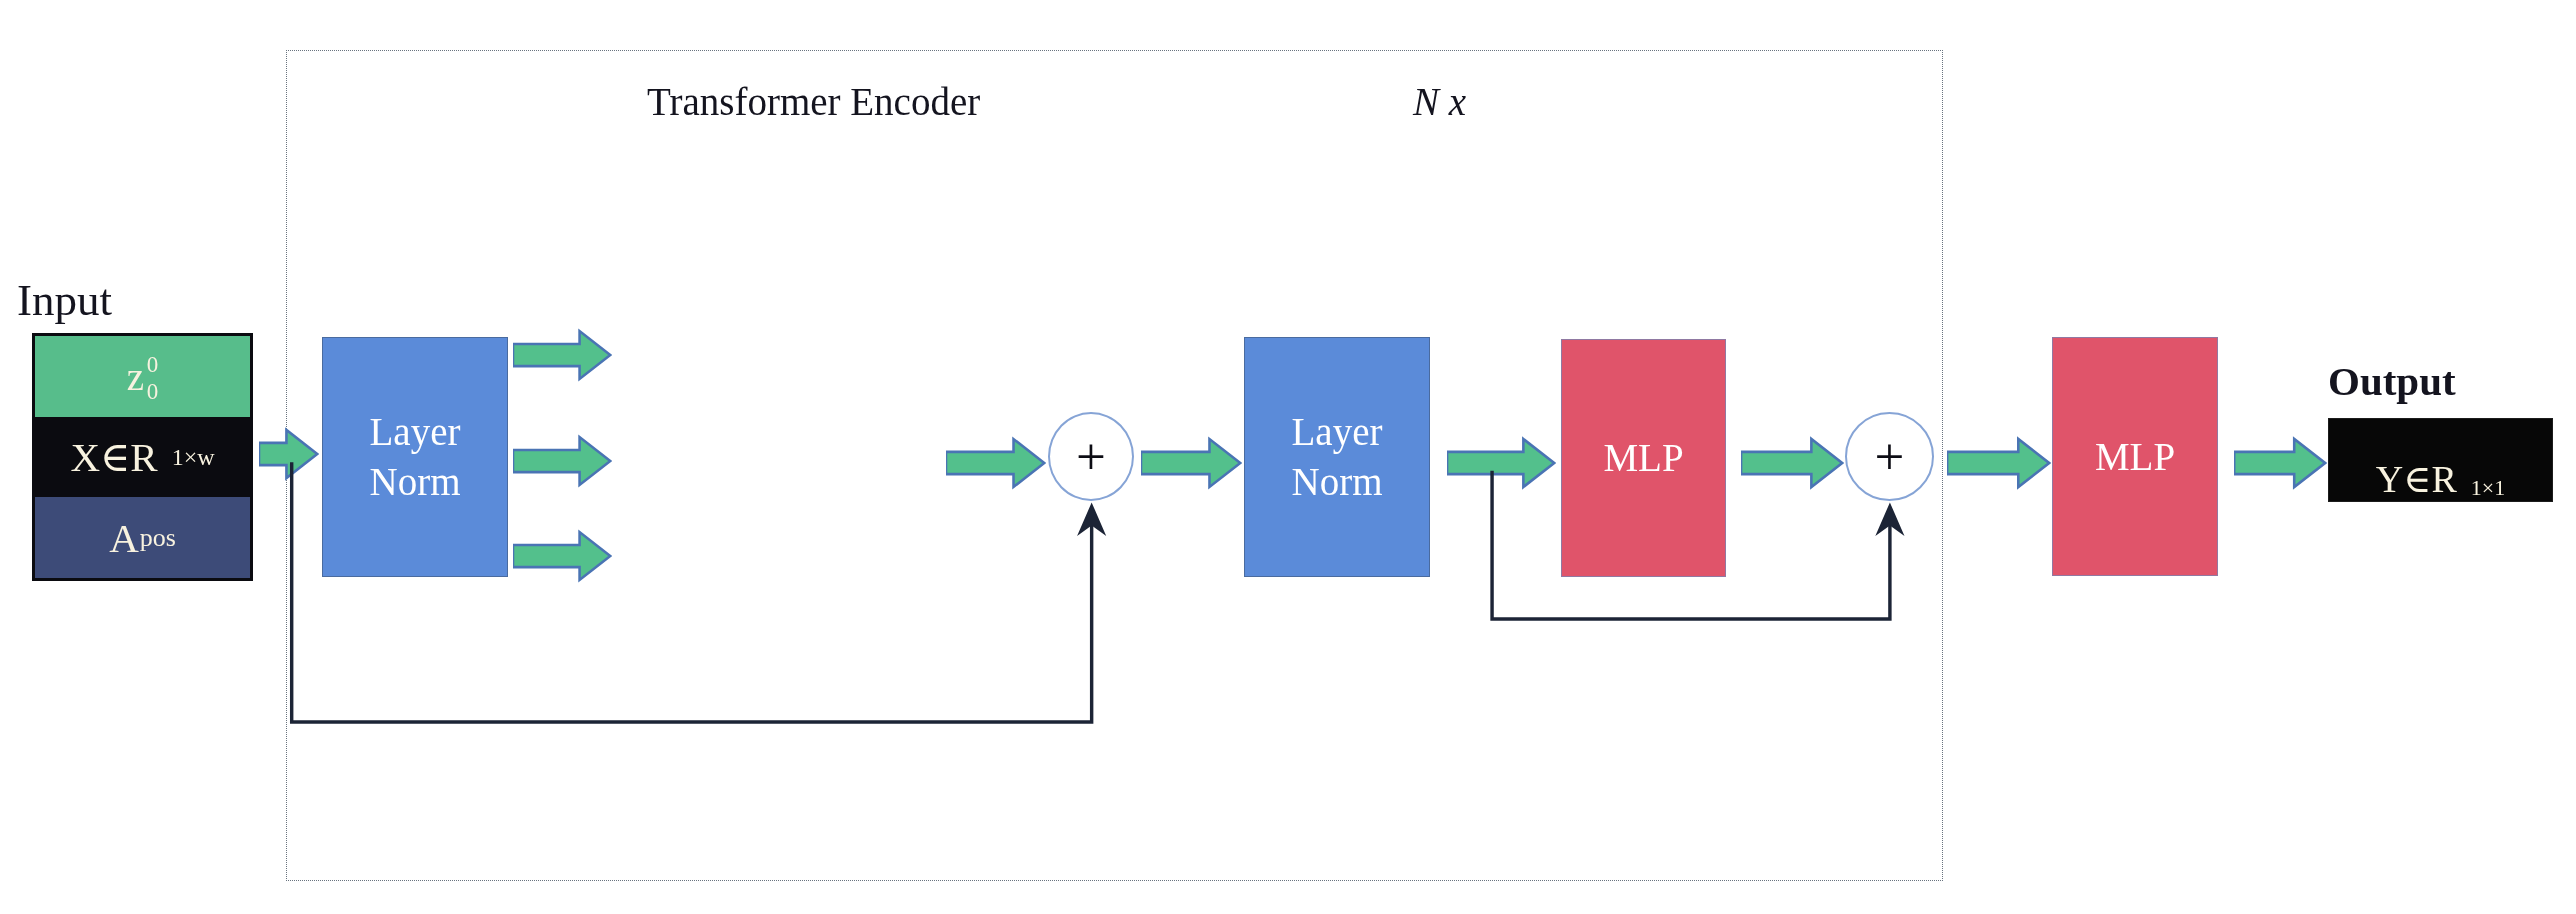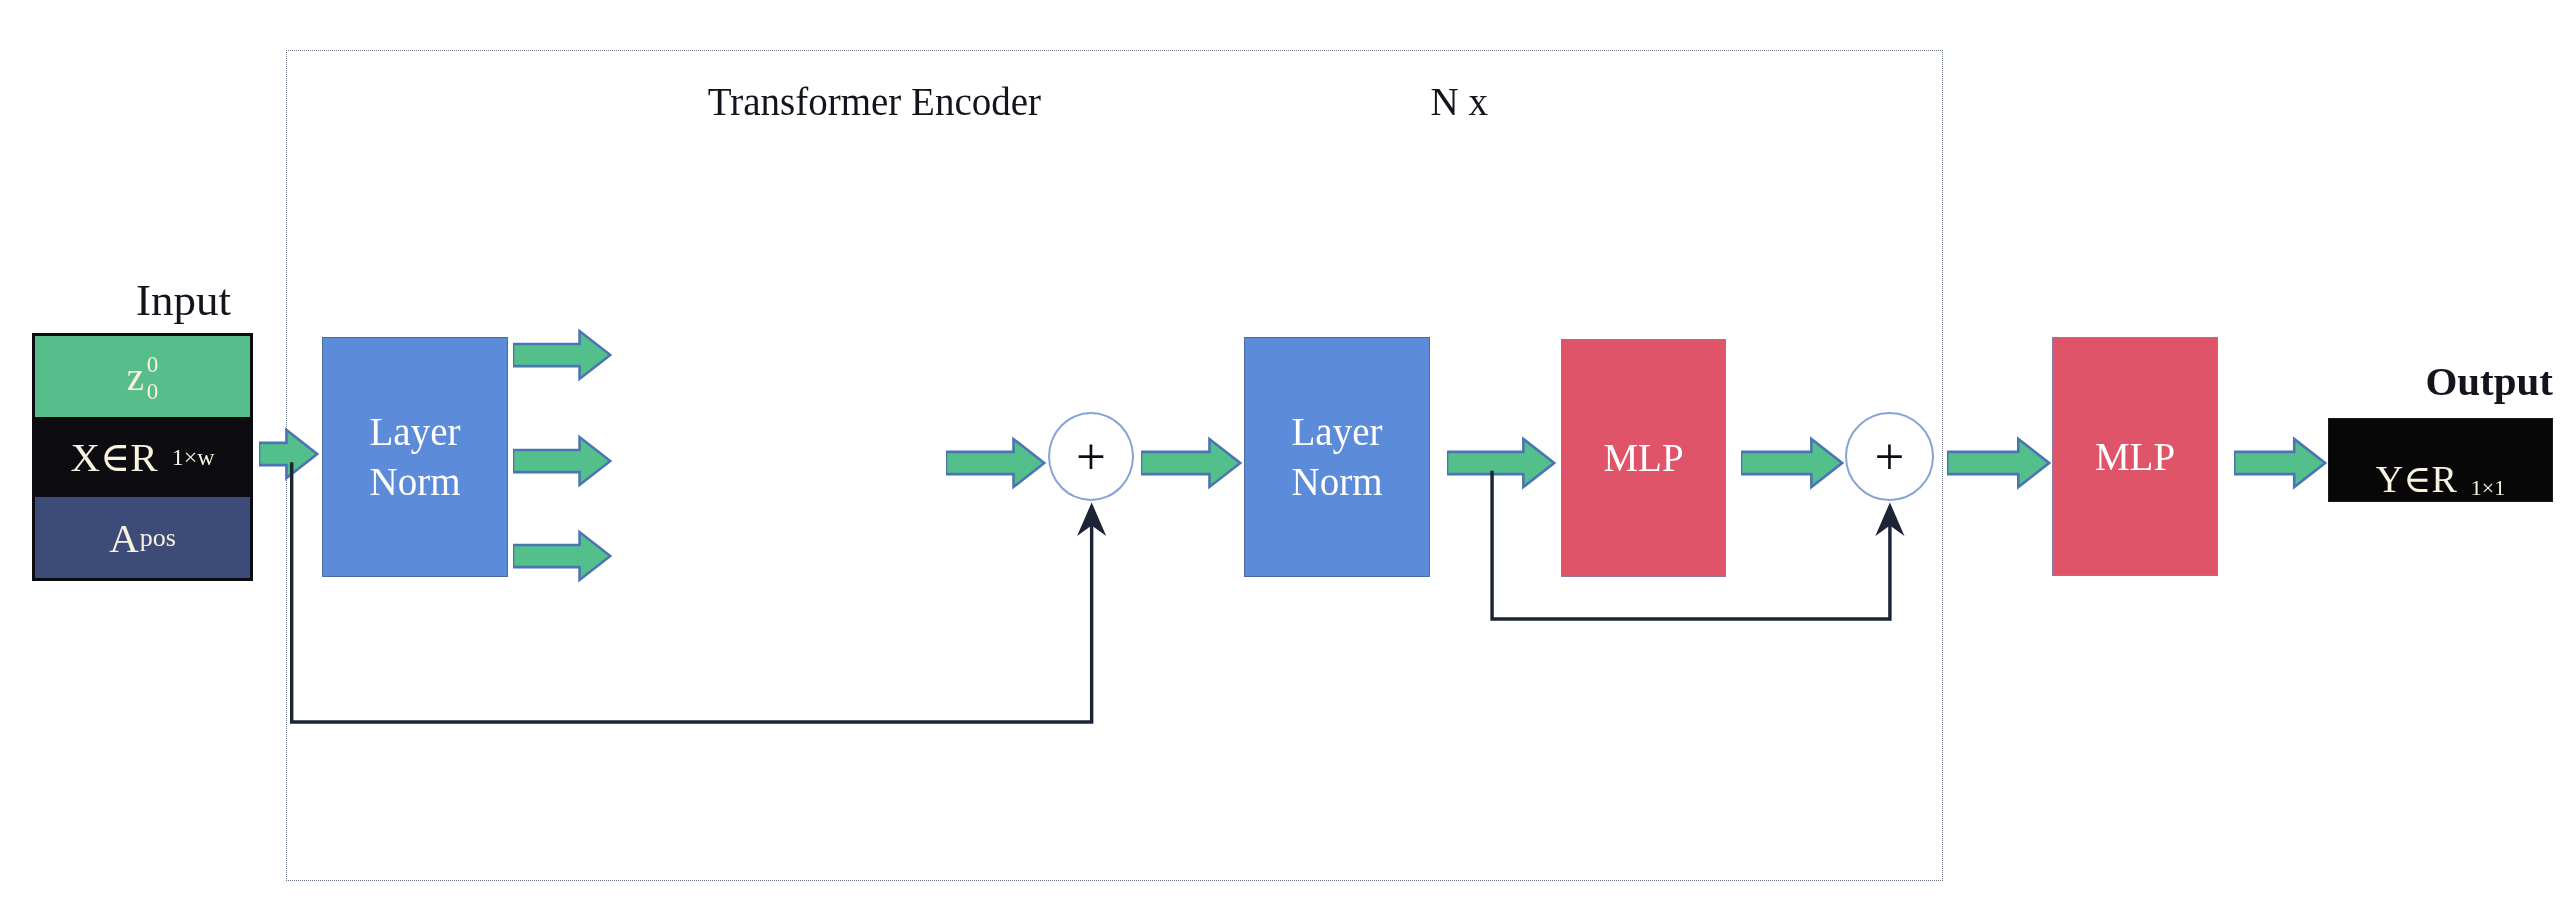--- a/index.html
+++ b/index.html
@@ -9,24 +9,24 @@
     --box-red:#e0546a; --box-red-border:#9079a2;
     --input-green:#57bd8b; --input-navy:#3d4b78; --ink-black:#0b0b10;
     --circle-border:#86a4d6; --skip-line:#1c2436; --dotted-border:#68737f;
     --text-dark:#14141f; --text-light:#ffffff; --text-warm:#f8f2df;
   }
   *{box-sizing:border-box;margin:0;padding:0;}
   html,body{background:#ffffff;}
   body{font-family:"Liberation Serif","DejaVu Serif",serif;}
   #stage{position:relative;width:2576px;height:914px;background:#ffffff;overflow:hidden;}
 
-  .plain-label{position:absolute;color:var(--text-dark);text-align:right;}
+  .plain-label{position:absolute;color:var(--text-dark);text-align:left;}
   #input-label{left:17px;top:274px;width:214px;font-size:45px;}
   #encoder-title{left:647px;top:79px;width:394px;font-size:39px;}
-  #repeat-label{left:1368px;top:79px;width:120px;font-size:39px;}
+  #repeat-label{left:1413px;top:79px;width:120px;font-size:39px;font-style:italic;}
   #output-label{left:2328px;top:357px;width:225px;font-size:41px;font-weight:bold;}
 
   #encoder-box{position:absolute;left:286px;top:50px;width:1657px;height:831px;
     border:1.7px dotted var(--dotted-border);}
 
   #input-stack{position:absolute;left:32px;top:333px;width:221px;height:248px;
     border:3.4px solid var(--ink-black);display:flex;flex-direction:column;}
   .stack-seg{flex:1;display:flex;align-items:center;justify-content:center;color:var(--text-warm);}
   #seg-embedding{background:var(--input-green);font-size:39px;}
   #seg-data{background:var(--ink-black);font-size:41px;}

